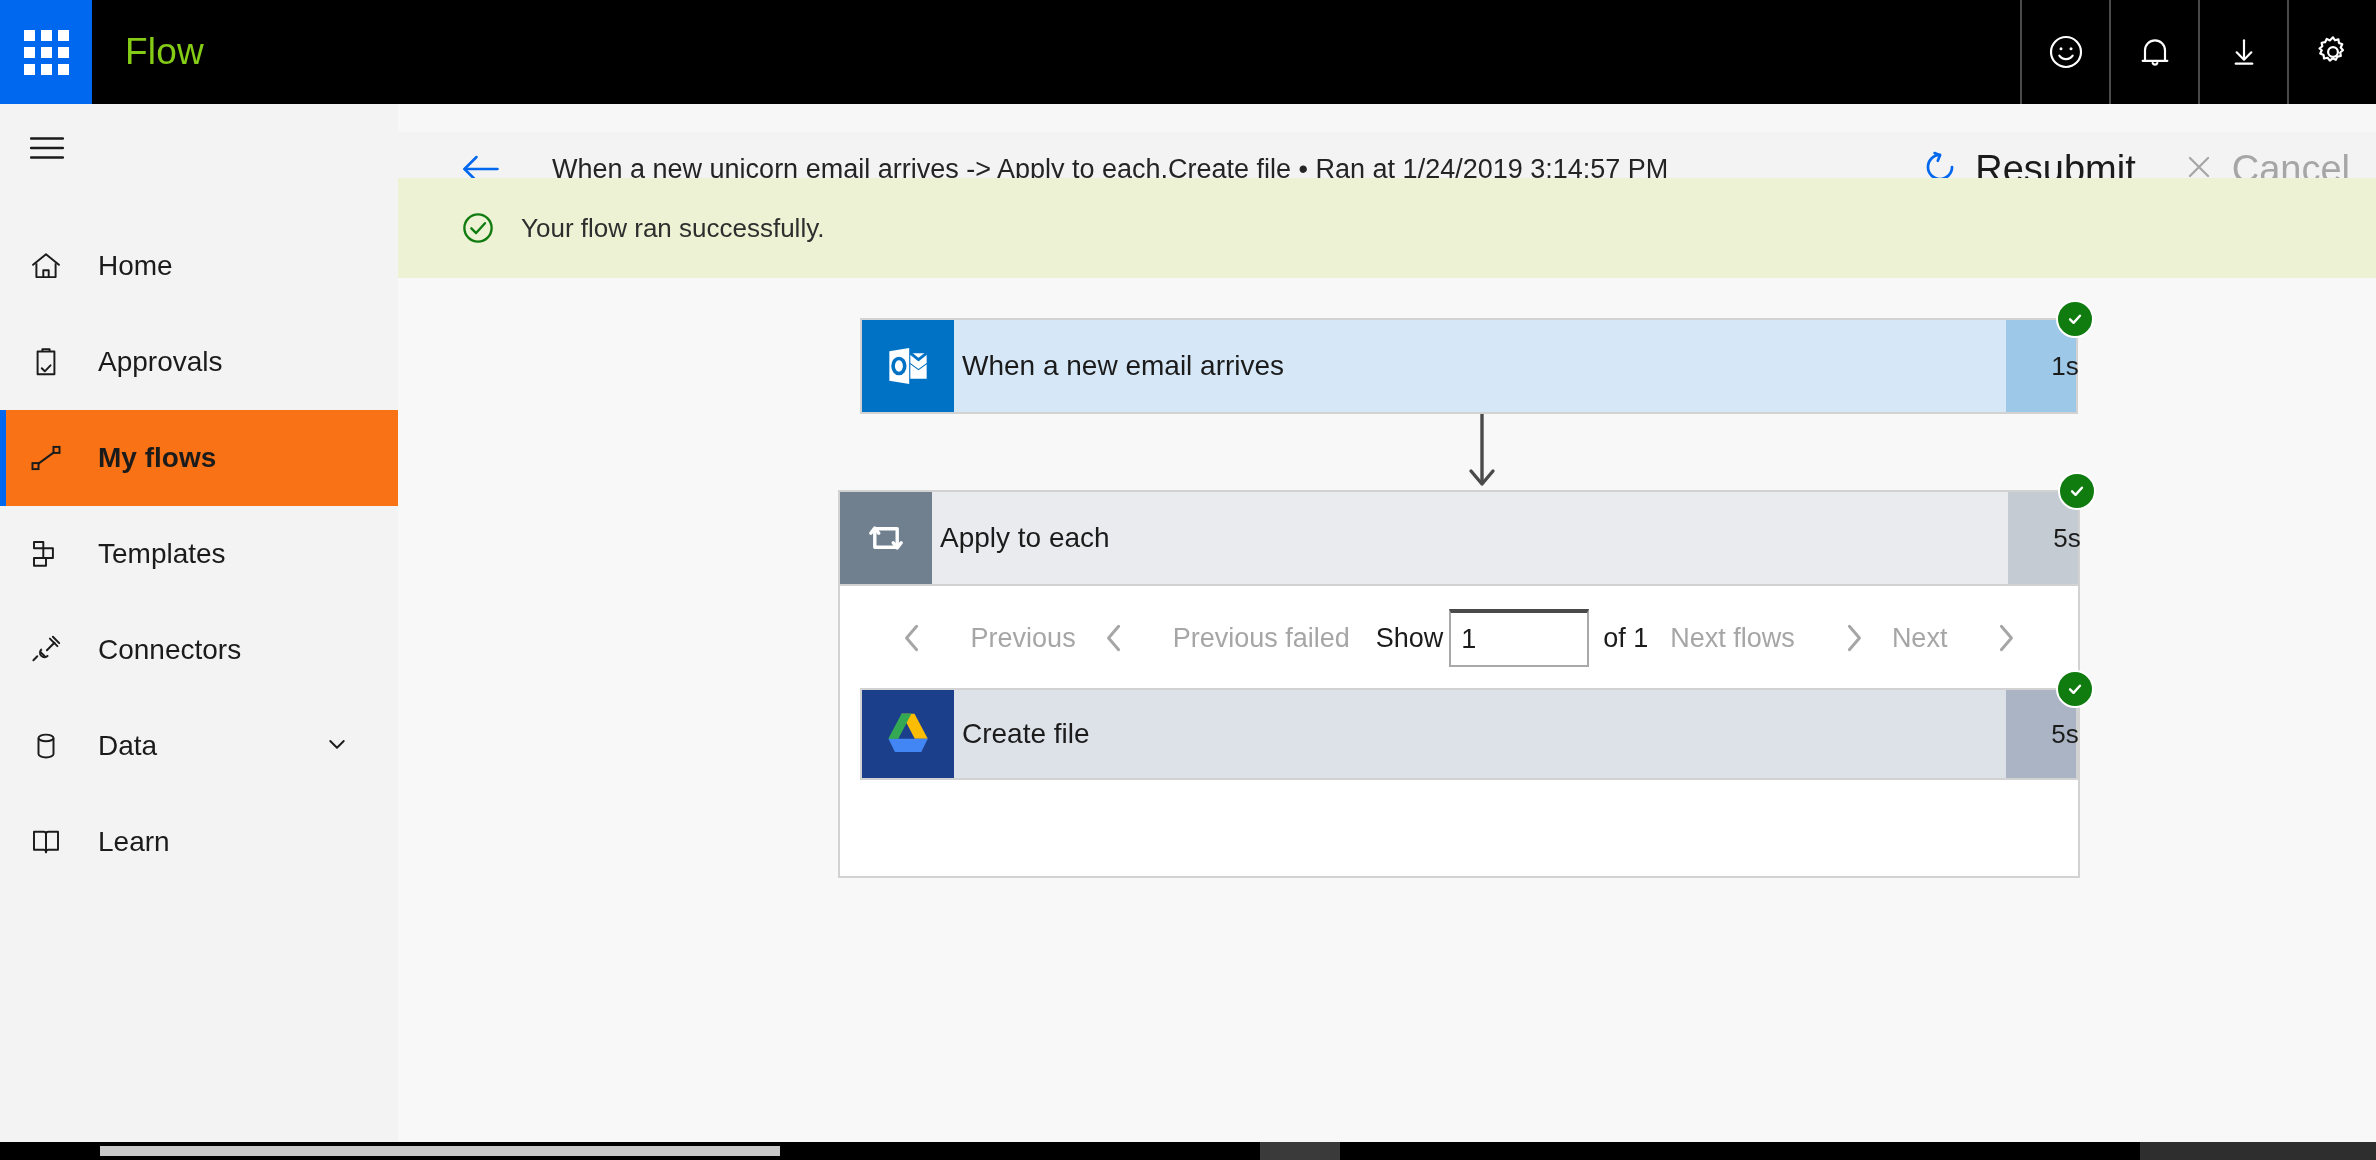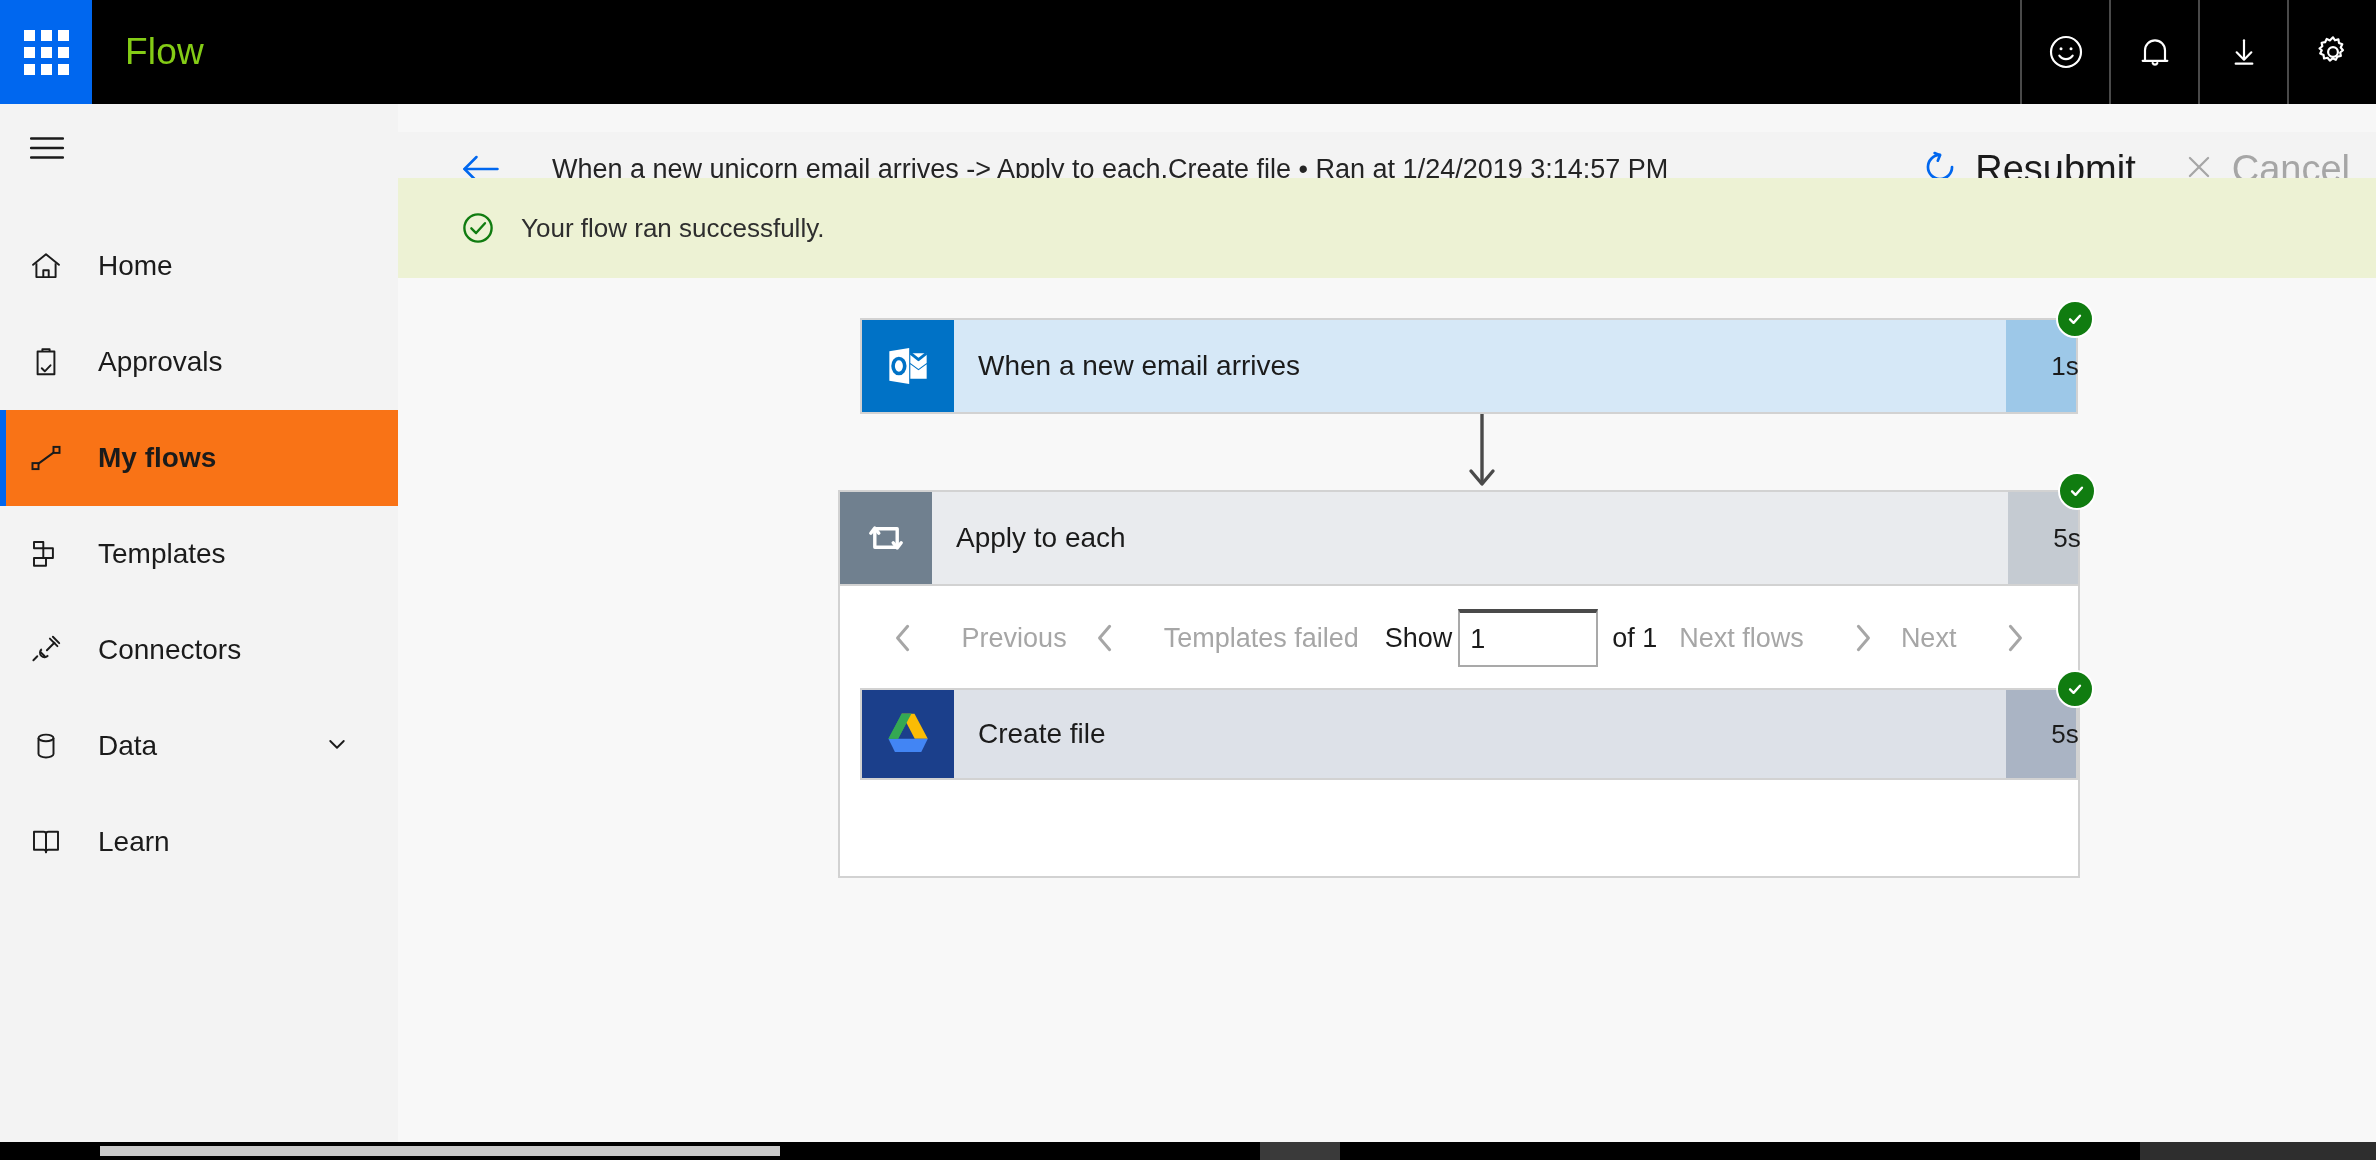--- a/index.html
+++ b/index.html
@@ -120,21 +120,21 @@
     position: absolute;
     display: flex; align-items: stretch;
     border: 2px solid #d2d2d2;
   }
   .card .tile {
     width: 92px; flex: 0 0 auto;
     display: flex; align-items: center; justify-content: center;
   }
   .card .body {
     flex: 1 1 auto; display: flex; align-items: center;
-    padding-left: 24px;
+    padding-left: 8px;
     font-size: 28px; color: #1b1b1b;
   }
   .card .dur {
     width: 70px; flex: 0 0 auto;
     display: flex; align-items: center; justify-content: center;
     font-size: 26px; color: #1b1b1b; padding-left: 48px;
   }
   .statusdot {
     position: absolute; width: 38px; height: 38px; border-radius: 50%;
     background: #107c10; border: 2px solid #ffffff;
@@ -457,21 +457,21 @@
     </div>
 
     <div class="pg-sep"></div>
 
     <div class="pg">
       <span class="pg-chev">
         <svg width="24" height="30" viewBox="0 0 16 22" fill="none" stroke="#a6a6a6" stroke-width="2.2">
           <path d="M11.4 2.4 4 11l7.4 8.6" stroke-linecap="round" stroke-linejoin="round"></path>
         </svg>
       </span>
-      <span class="txt" style="margin-left:10px">Templates failed</span>
+      <span class="txt" style="margin-left:10px">Previous failed</span>
     </div>
 
     <div class="pg-sep"></div>
 
     <span id="show-label">Show</span>
     <input id="page-input" type="text" value="1" style="">
     <span id="of-label">of 1</span>
 
     <div class="pg">
       <span class="txt">Next flows</span>

